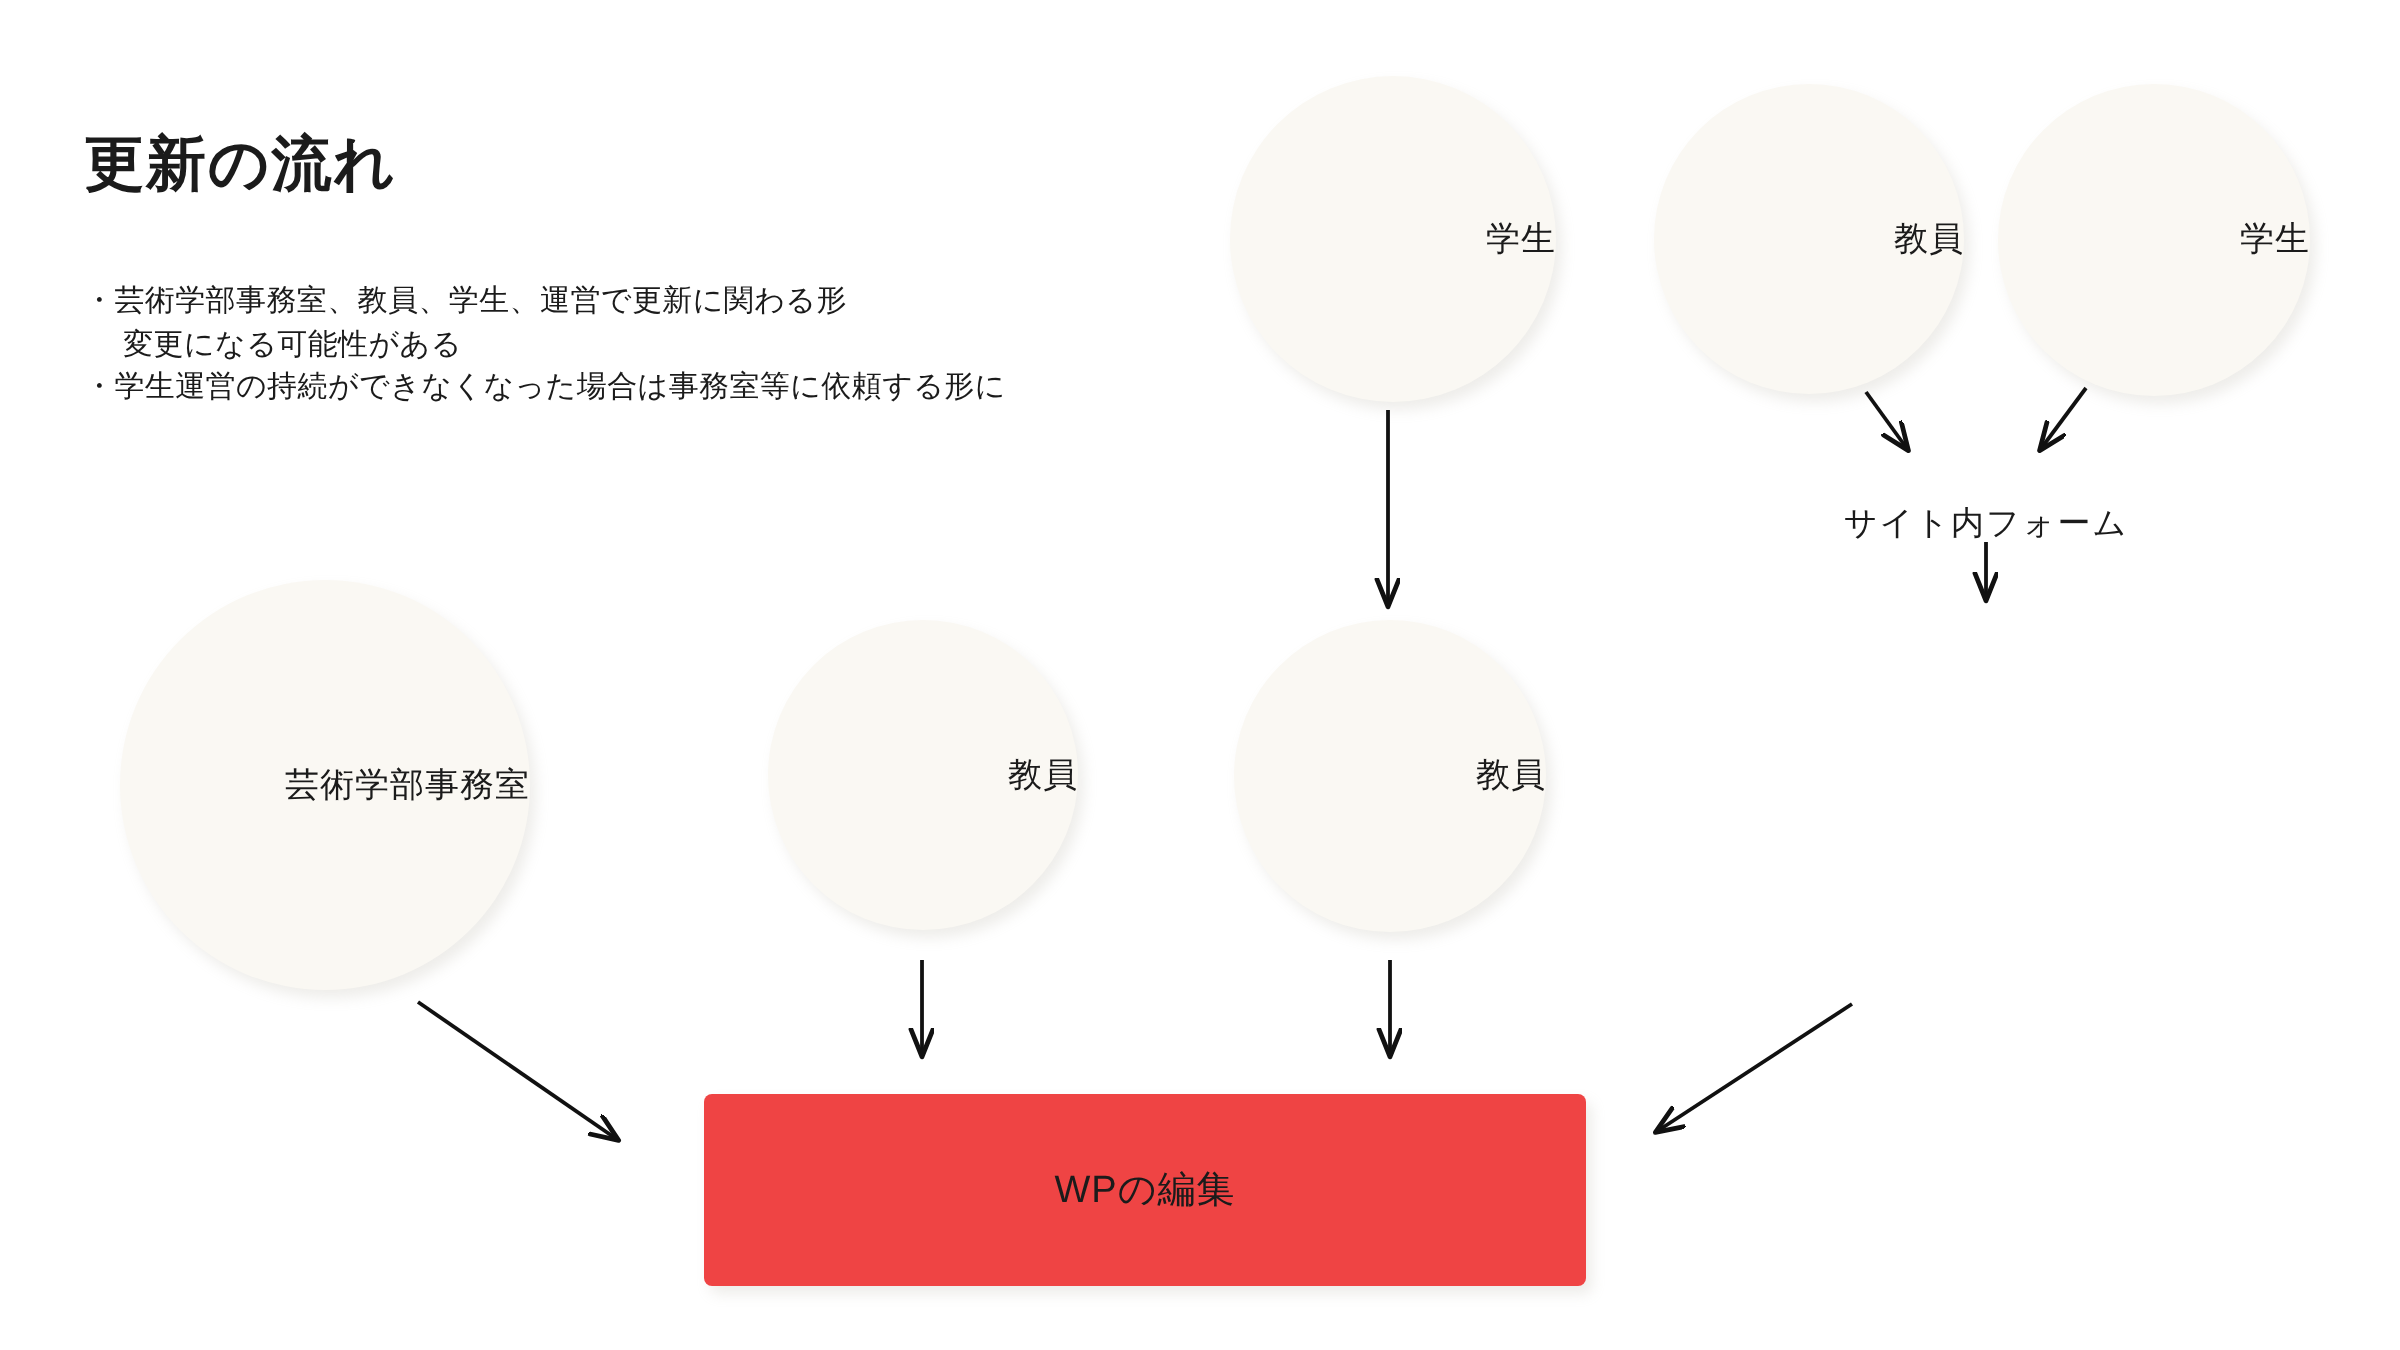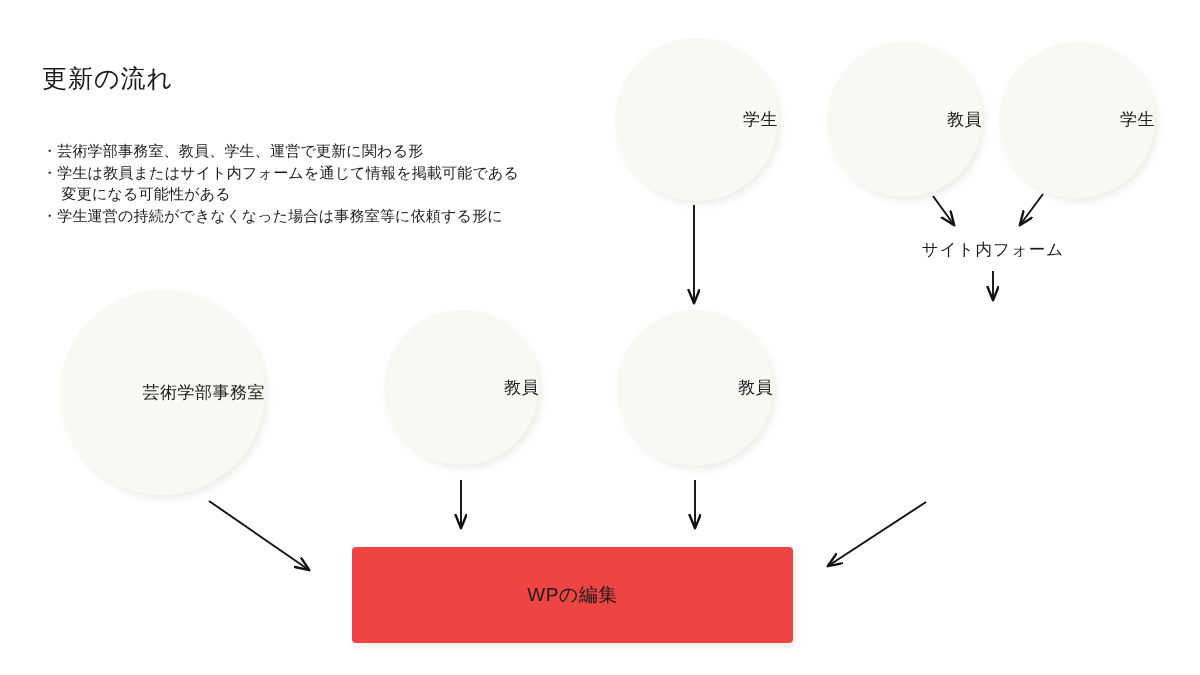--- a/index.html
+++ b/index.html
@@ -19,22 +19,22 @@
     width: 1200px;
     height: 675px;
     background: #ffffff;
   }
 
   
   #page-title {
     position: absolute;
     left: 42px;
     top: 62px;
-    font-size: 25px;
-    font-weight: 400;
+    font-size: 30px;
+    font-weight: 700;
     letter-spacing: 1px;
     color: #1b1b1b;
     white-space: nowrap;
   }
   #bullet-list {
     position: absolute;
     left: 42px;
     top: 140px;
     width: 520px;
   }
@@ -80,20 +80,21 @@
     color: #1b1b1b;
     letter-spacing: 0.5px;
   }
   .plain-label {
     position: absolute;
     font-size: 16.5px;
     color: #1b1b1b;
     letter-spacing: 1px;
     white-space: nowrap;
     transform: translateX(-50%);
+    margin-top: 12px;
   }
 
   
   #arrow-layer {
     position: absolute;
     left: 0;
     top: 0;
     width: 1200px;
     height: 675px;
     pointer-events: none;
@@ -101,21 +102,20 @@
 </style>
 </head>
 <body>
 
 <div id="slide">
 
   <div id="page-title">更新の流れ</div>
 
   <div id="bullet-list">
     <div class="bullet-line">・芸術学部事務室、教員、学生、運営で更新に関わる形</div>
-    <div class="bullet-line">・学生は教員またはサイト内フォームを通じて情報を掲載可能である</div>
     <div class="bullet-line">　 変更になる可能性がある</div>
     <div class="bullet-line">・学生運営の持続ができなくなった場合は事務室等に依頼する形に</div>
   </div>
 
   <div class="node-circle" style="left:615px; top:38px; width:163px; height:163px;">
     <span class="node-label">学生</span>
   </div>
 
   <div class="node-circle" style="left:827px; top:42px; width:155px; height:155px;">
     <span class="node-label">教員</span>

